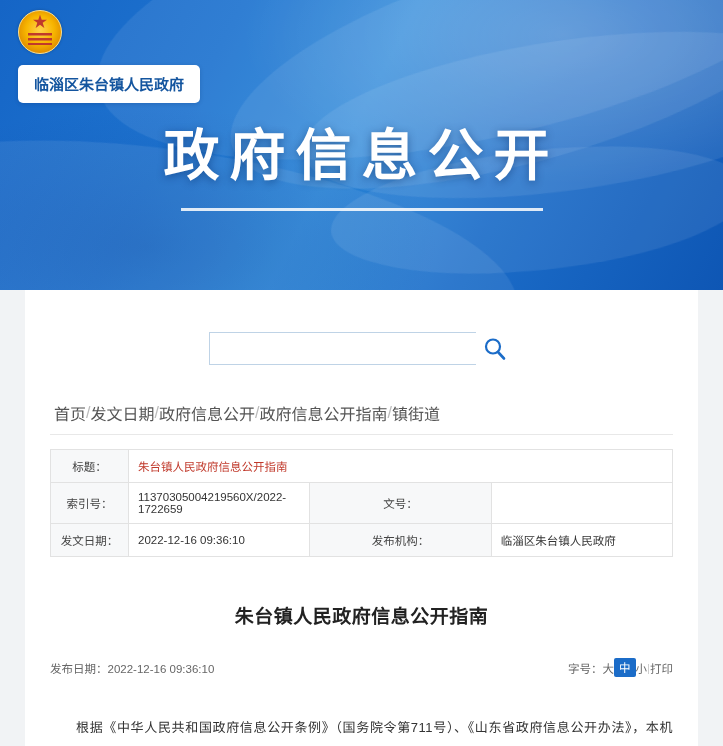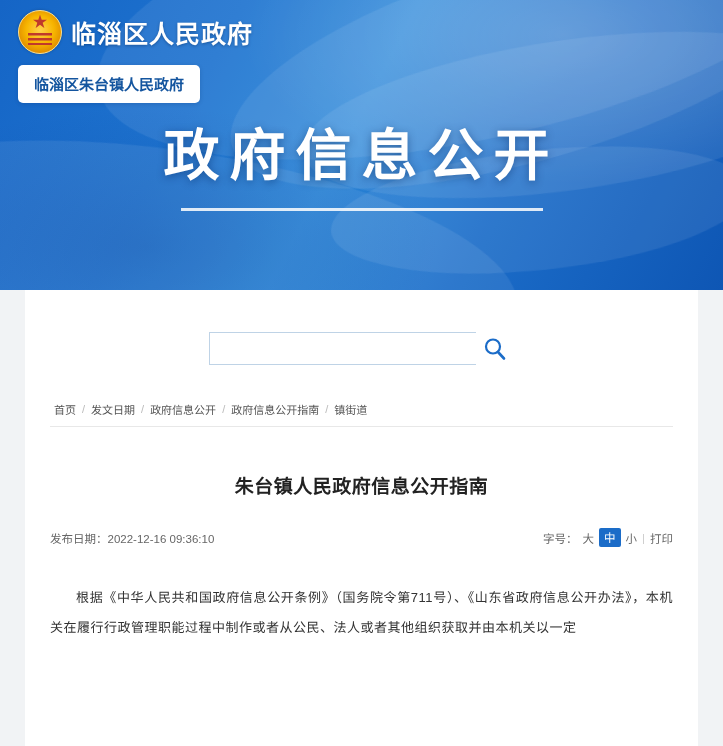--- a/index.html
+++ b/index.html
@@ -151,24 +151,24 @@
     border: none;
     display: flex; align-items: center; justify-content: center;
     cursor: pointer;
   }
   .search-btn svg { display: block; }
 
   
   .breadcrumb {
     margin: 0 25px;
     padding: 8px 0 9px 4px;
-    font-size: 11px;
+    font-size: 16px;
     color: #555;
     border-bottom: 1px solid #e8e8e8;
-    display: flex; align-items: center; gap: 6px;
+    display: flex; align-items: center; 
     flex-wrap: nowrap;
   }
   .breadcrumb a { color: #555; text-decoration: none; white-space: nowrap; }
   .breadcrumb .sep { color: #bbb; }
 
   
   .meta-table {
     margin: 14px 25px 0 25px;
     width: 623px;
     border-collapse: collapse;
@@ -201,21 +201,21 @@
     letter-spacing: 0.5px;
   }
   .article-bar {
     margin: 30px 25px 0 25px;
     display: flex; align-items: center; justify-content: space-between;
     font-size: 11.5px;
     color: #666;
     padding-bottom: 10px;
   }
   .pubdate { color: #666; }
-  .fontsize-tools { display: flex; align-items: center; gap: 5px; }
+  .fontsize-tools { display: flex; align-items: center; }
   .fs-label { color: #666; }
   .fs-opt { color: #666; cursor: pointer; }
   .fs-opt.active {
     background: #1b6cc8;
     color: #ffffff;
     padding: 1px 5px 2px 5px;
     border-radius: 2px;
   }
   .fs-divider { color: #ccc; }
   .print-link { color: #666; cursor: pointer; }
@@ -235,21 +235,20 @@
 
 <div class="banner">
   <div class="swoosh sw1"></div>
   <div class="swoosh sw2"></div>
   <div class="swoosh sw3"></div>
   <div class="swoosh sw4"></div>
   <div class="swoosh sw5"></div>
 
   <div class="gov-head">
     <div class="emblem"></div>
-    <div class="gov-name">临淄区人民政府</div>
   </div>
 
   <div class="sub-gov-btn">临淄区朱台镇人民政府</div>
 
   <div class="banner-title-wrap">
     <div class="banner-title">政府信息公开</div>
     <div class="banner-underline"></div>
   </div>
 </div>
 
@@ -273,20 +272,40 @@
       <span class="sep">/</span>
       <a>发文日期</a>
       <span class="sep">/</span>
       <a>政府信息公开</a>
       <span class="sep">/</span>
       <a>政府信息公开指南</a>
       <span class="sep">/</span>
       <a>镇街道</a>
     </div>
 
+    <table class="meta-table">
+      <tbody>
+          <tr>
+        <td class="lbl">标题：</td>
+        <td class="val val-red" colspan="3">朱台镇人民政府信息公开指南</td>
+      </tr>
+      <tr>
+        <td class="lbl">索引号：</td>
+        <td class="val">11370305004219560X/2022-1722659</td>
+        <td class="lbl">文号：</td>
+        <td class="val"></td>
+      </tr>
+      <tr>
+        <td class="lbl">发文日期：</td>
+        <td class="val">2022-12-16 09:36:10</td>
+        <td class="lbl">发布机构：</td>
+        <td class="val">临淄区朱台镇人民政府</td>
+      </tr>
+    </tbody>
+      </table>
 
     <div class="article-title">朱台镇人民政府信息公开指南</div>
 
     <div class="article-bar">
       <div class="pubdate">发布日期：2022-12-16 09:36:10</div>
       <div class="fontsize-tools">
         <span class="fs-label">字号：</span>
         <span class="fs-opt">大</span>
         <span class="fs-opt active">中</span>
         <span class="fs-opt">小</span>

